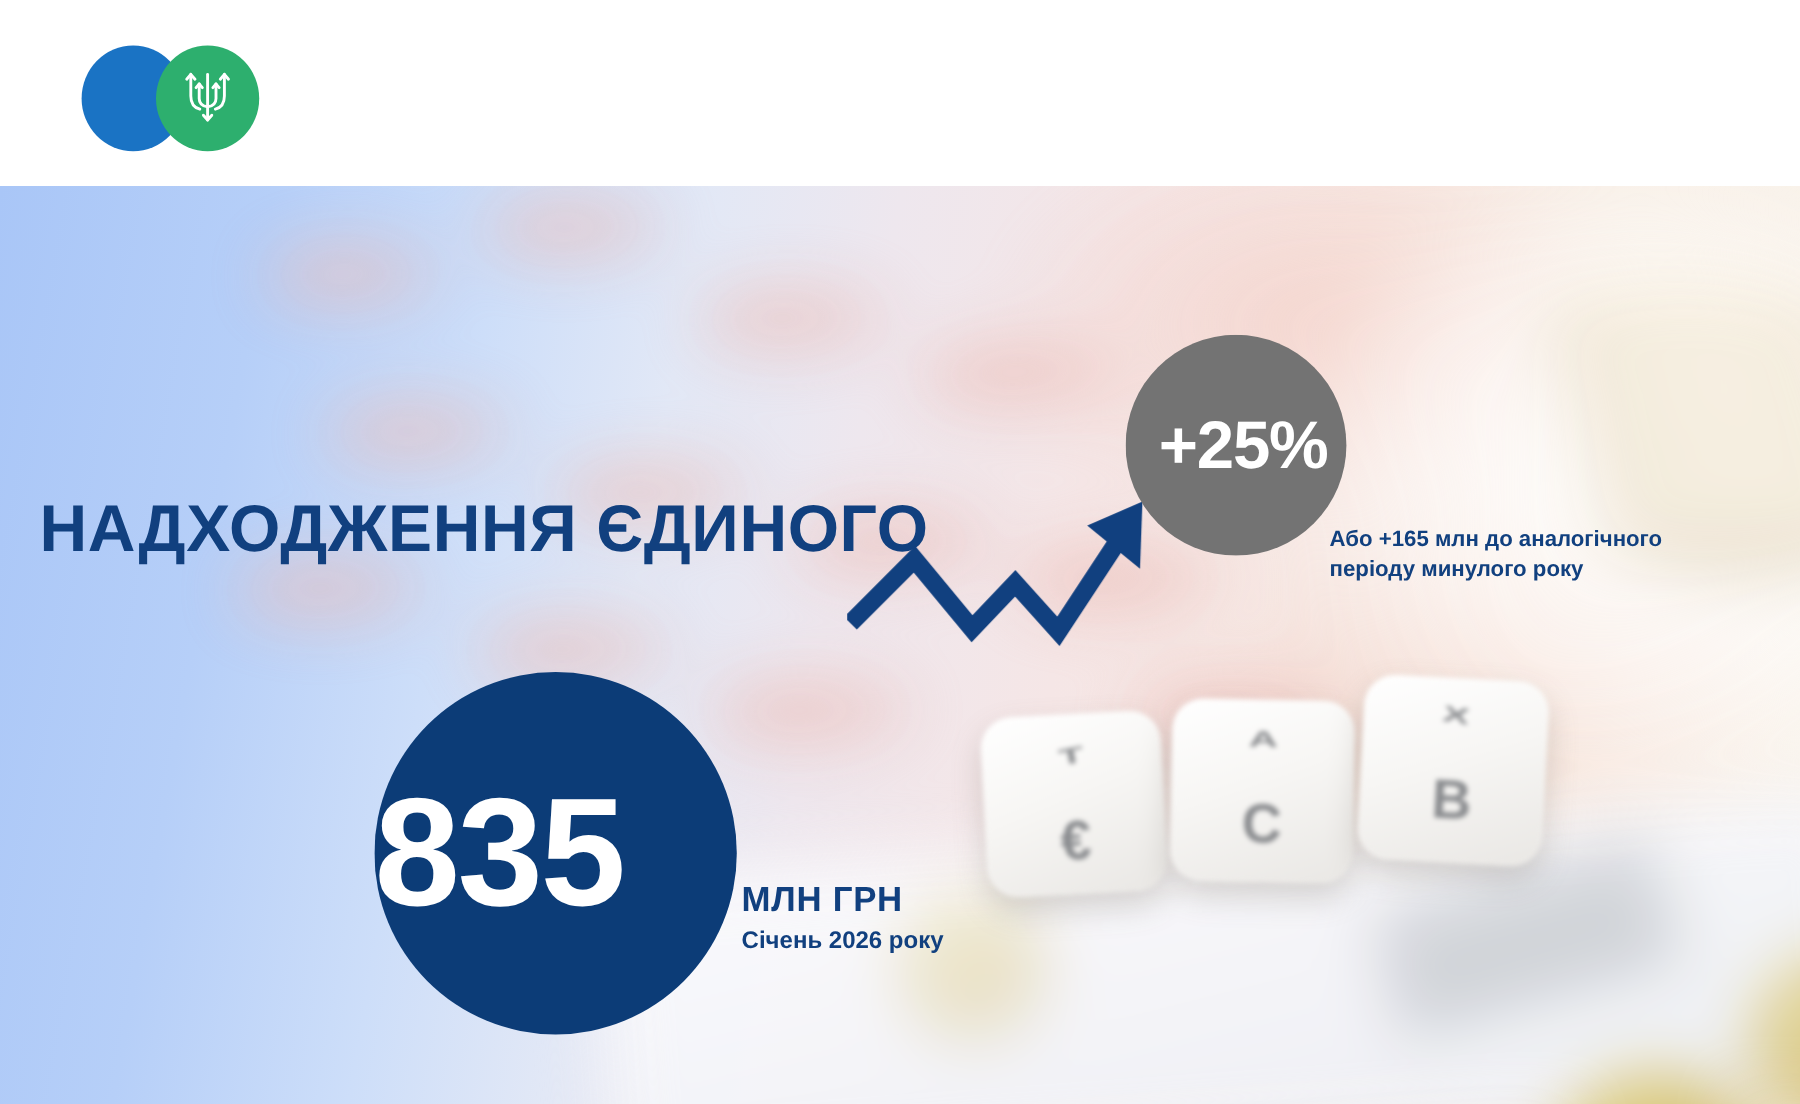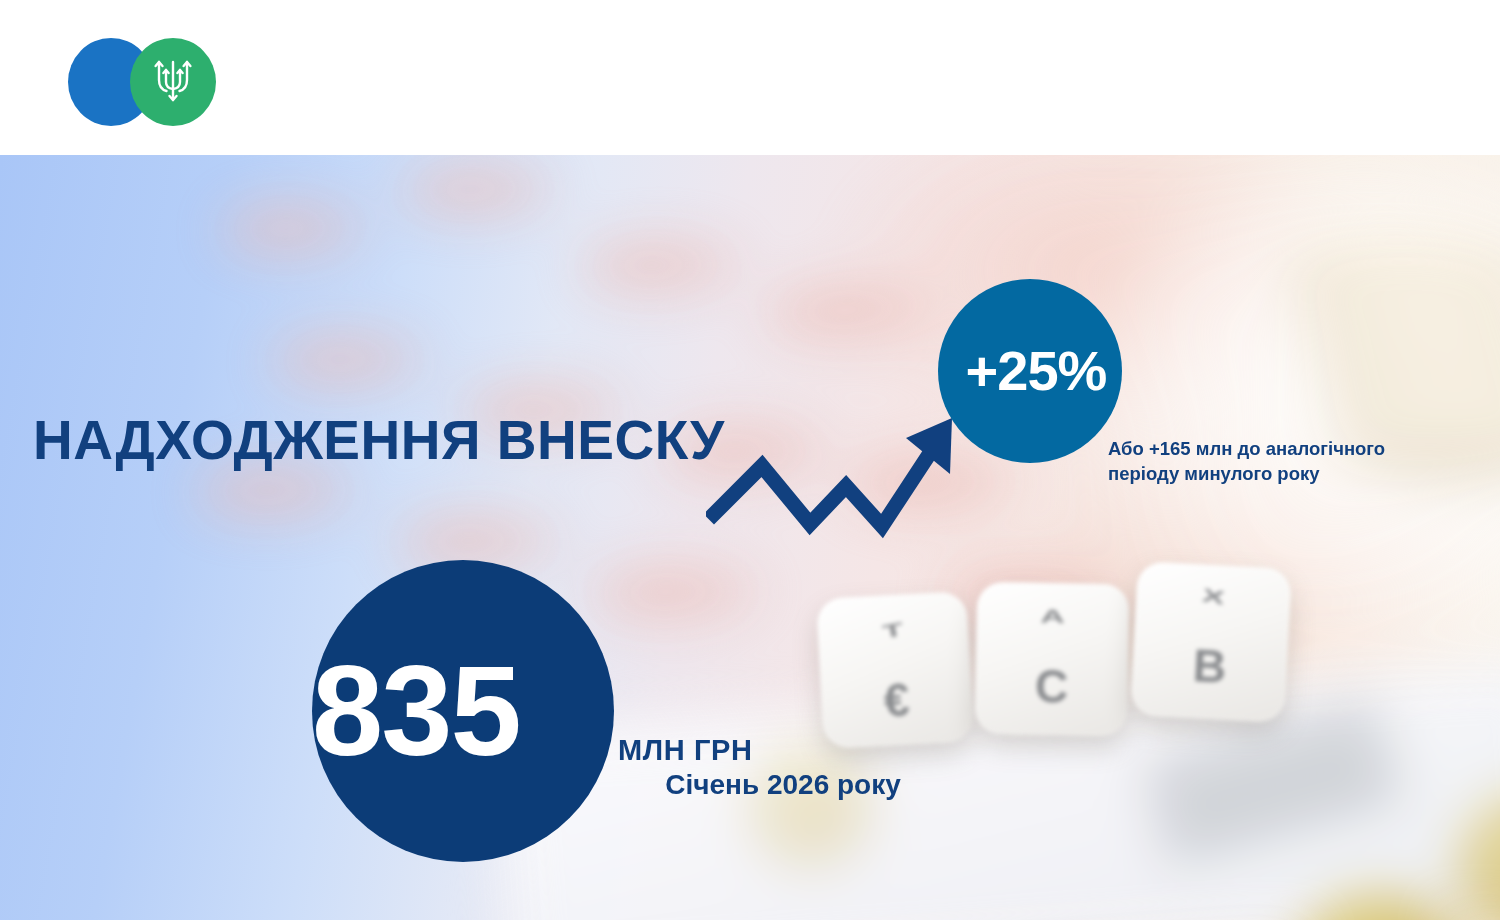--- a/index.html
+++ b/index.html
@@ -177,21 +177,21 @@
   }
   .headline .l2 { display: block; }
 
   .badge-pct {
     position: absolute;
     left: 938px;
     top: 124px;
     width: 184px;
     height: 184px;
     border-radius: 50%;
-    background: #0369a1;
+    background: #737373;
     z-index: 30;
   }
   .badge-pct .pct-text {
     position: absolute;
     left: 0;
     top: 0;
     width: 196px;
     height: 184px;
     line-height: 184px;
     text-align: center;
@@ -257,25 +257,24 @@
   }
   .unit-main {
     font-size: 29px;
     font-weight: bold;
     letter-spacing: 0.6px;
     line-height: 34px;
     white-space: nowrap;
   }
   .unit-sub {
     margin-top: 3px;
-    font-size: 28px;
+    font-size: 20px;
     font-weight: bold;
     line-height: 29px;
     white-space: nowrap;
-    text-align: center;
   }
 </style>
 </head>
 <body>
 
 <div id="poster">
 
   <div class="header">
 
     <div class="logo-marks">
@@ -350,21 +349,21 @@
         <div class="die-face-top" style="top:14px; font-size:34px; transform:scaleY(.55);">A</div>
         <div class="die-face-front" style="top:76px; font-size:46px;">C</div>
       </div>
       <div class="die" style="left:334px; top:10px; width:154px; height:154px; transform:rotate(3deg);">
         <div class="die-face-top" style="top:12px; font-size:34px; transform:rotate(6deg) scaleY(.55);">X</div>
         <div class="die-face-front" style="top:74px; font-size:46px;">B</div>
       </div>
     </div>
 
     <div class="headline">
-      <span>НАДХОДЖЕННЯ ВНЕСКУ</span>
+      <span>НАДХОДЖЕННЯ ЄДИНОГО</span>
     </div>
 
     <svg class="arrow-svg" viewBox="0 0 270 130">
       <path d="M8 104 L56 56 L104 114 L140 76 L176 116 L230 34" fill="none" stroke="#11407f" stroke-width="15" stroke-linecap="square" stroke-linejoin="miter"></path>
       <path d="M246 8 L244 64 L200 28 Z" fill="#11407f"></path>
     </svg>
 
     <div class="badge-pct">
       <div class="pct-text">+25%</div>
     </div>

